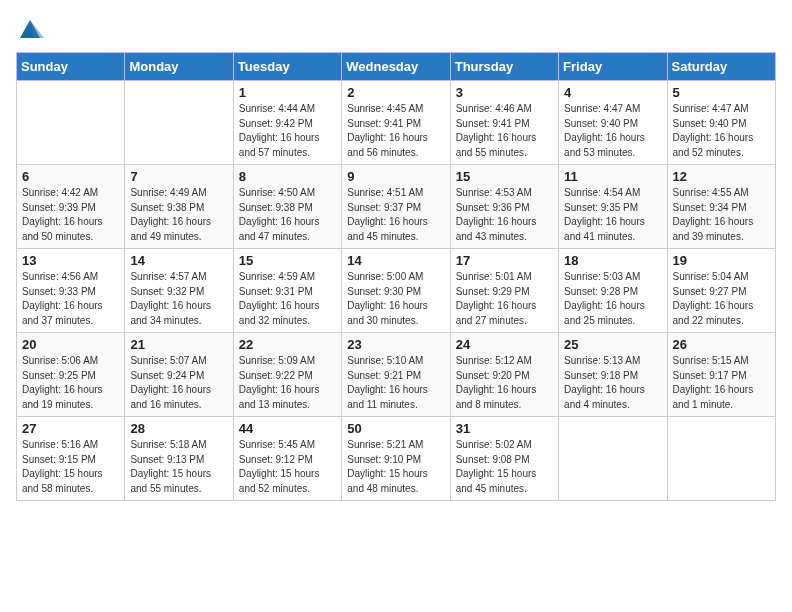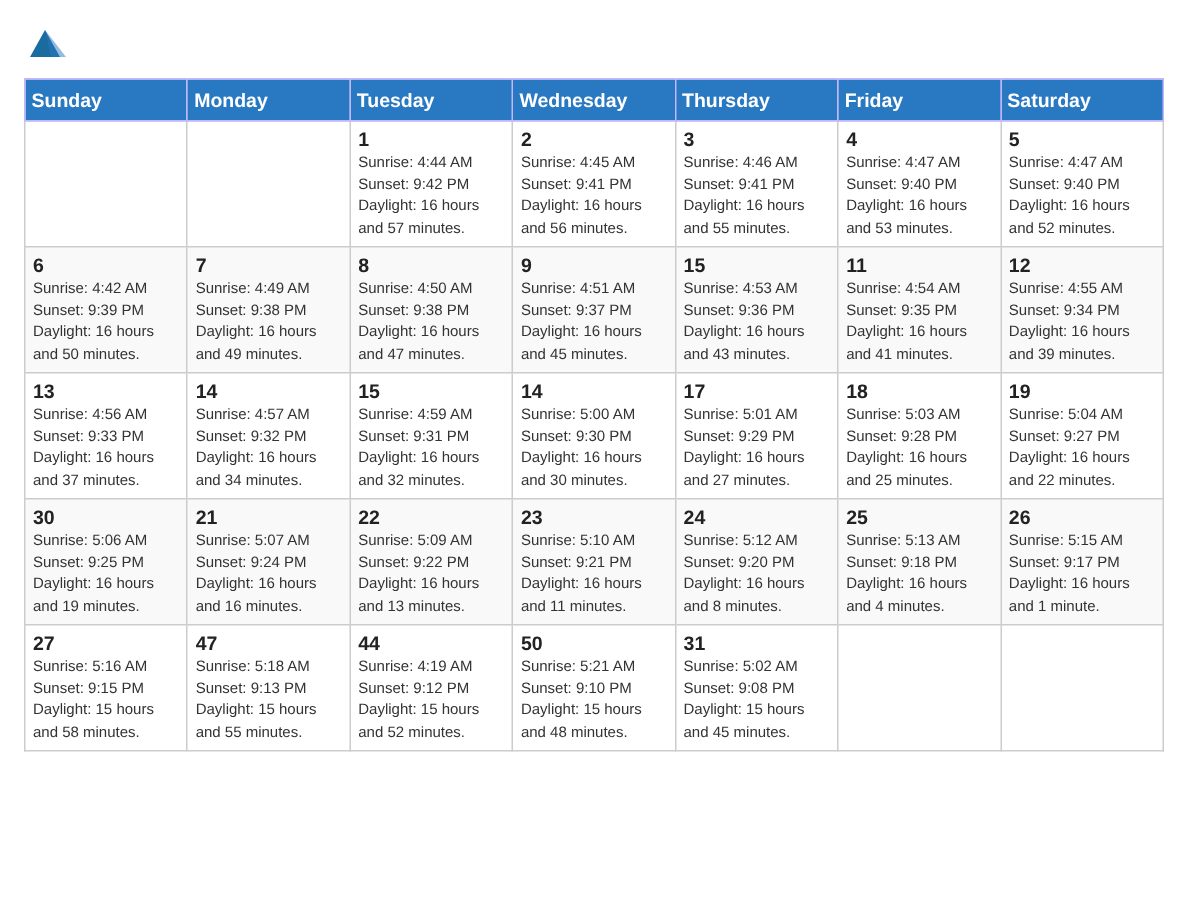--- a/index.html
+++ b/index.html
@@ -243,21 +243,21 @@
         </td>
         <td>
           <span class="day-number">19</span>
           <div class="day-detail">Sunrise: 5:04 AM
 Sunset: 9:27 PM
 Daylight: 16 hours and 22 minutes.</div>
         </td>
       </tr>
       <tr>
         <td>
-          <span class="day-number">30</span>
+          <span class="day-number">20</span>
           <div class="day-detail">Sunrise: 5:06 AM
 Sunset: 9:25 PM
 Daylight: 16 hours and 19 minutes.</div>
         </td>
         <td>
           <span class="day-number">21</span>
           <div class="day-detail">Sunrise: 5:07 AM
 Sunset: 9:24 PM
 Daylight: 16 hours and 16 minutes.</div>
         </td>
@@ -293,28 +293,28 @@
         </td>
       </tr>
       <tr>
         <td>
           <span class="day-number">27</span>
           <div class="day-detail">Sunrise: 5:16 AM
 Sunset: 9:15 PM
 Daylight: 15 hours and 58 minutes.</div>
         </td>
         <td>
-          <span class="day-number">47</span>
+          <span class="day-number">28</span>
           <div class="day-detail">Sunrise: 5:18 AM
 Sunset: 9:13 PM
 Daylight: 15 hours and 55 minutes.</div>
         </td>
         <td>
           <span class="day-number">44</span>
-          <div class="day-detail">Sunrise: 4:19 AM
+          <div class="day-detail">Sunrise: 5:45 AM
 Sunset: 9:12 PM
 Daylight: 15 hours and 52 minutes.</div>
         </td>
         <td>
           <span class="day-number">50</span>
           <div class="day-detail">Sunrise: 5:21 AM
 Sunset: 9:10 PM
 Daylight: 15 hours and 48 minutes.</div>
         </td>
         <td>

